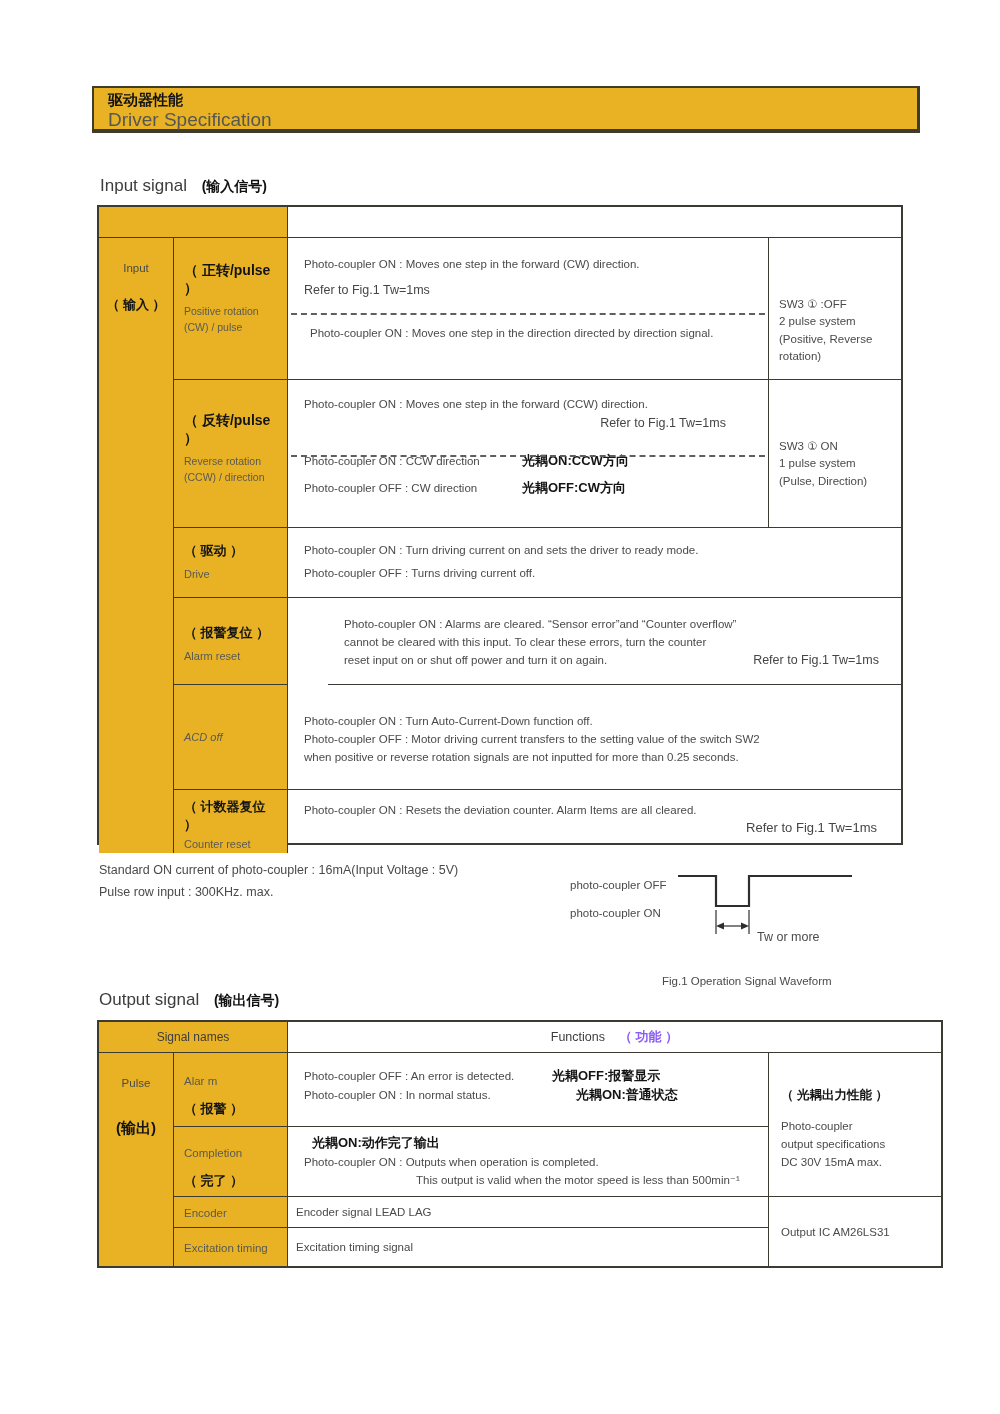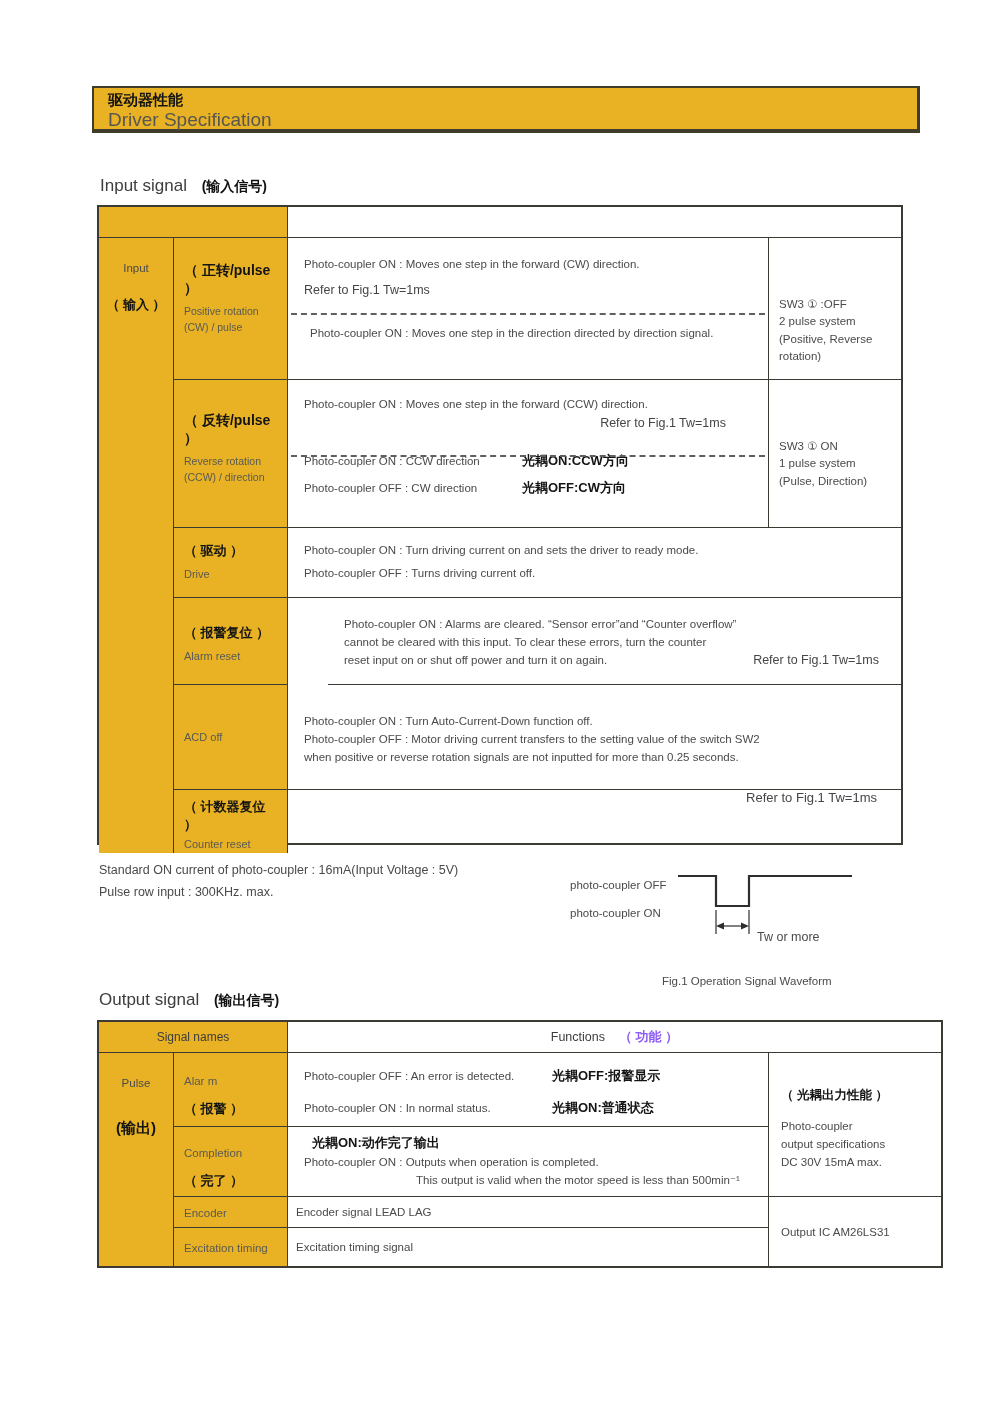--- a/index.html
+++ b/index.html
@@ -31,21 +31,21 @@
         grid-template-columns:75px 114px 481px 1fr;
         grid-template-rows:31px 74px 70px 31px 1fr;}
 
   
   .ih-left{grid-area:1/1/2/3;}  .ih-right{grid-area:1/3/2/5;}
   .i-col{grid-area:2/1/8/2;text-align:center;padding-top:24px;}
   .r1-name{grid-area:2/2/3/3;} .r1-func{grid-area:2/3/3/4;} .r1-note{grid-area:2/4/3/5;}
   .r2-name{grid-area:3/2/4/3;} .r2-func{grid-area:3/3/4/4;} .r2-note{grid-area:3/4/4/5;}
   .r3-name{grid-area:4/2/5/3;} .r3-func{grid-area:4/3/5/5;}
   .r4-name{grid-area:5/2/6/3;} .r4-func{grid-area:5/3/6/5;margin-left:40px;}
-  .r5-name{grid-area:6/2/7/3;} .r5-func{grid-area:6/3/7/5;}
+  .r5-name{grid-area:6/2/7/3;font-style:italic;} .r5-func{grid-area:6/3/7/5;}
   .r6-name{grid-area:7/2/8/3;} .r6-func{grid-area:7/3/8/5;}
 
   
   .oh-left{grid-area:1/1/2/3;display:flex;align-items:center;justify-content:center;font-size:12px;color:#3d3d3d;}
   .oh-right{grid-area:1/3/2/5;display:flex;align-items:center;justify-content:center;font-size:12.5px;color:#3d3d3d;}
   .oh-right .zh{font-weight:bold;color:#8b5cf6;font-size:13px;margin-left:14px;}
   .o-col{grid-area:2/1/6/2;text-align:center;padding-top:24px;}
   .al-name{grid-area:2/2/3/3;} .al-func{grid-area:2/3/3/4;}
   .noteA{grid-area:2/4/4/5;padding:34px 10px 0 12px;}
   .cp-name{grid-area:3/2/4/3;} .cp-func{grid-area:3/3/4/4;}
@@ -171,20 +171,21 @@
       <div class="fline" style="margin-top:28px;">Photo-coupler ON : Turn Auto-Current-Down function off.</div>
       <div class="fline">Photo-coupler OFF :  Motor driving current transfers to the setting value of the switch SW2</div>
       <div class="fline">when positive or reverse rotation signals are not inputted for more than 0.25 seconds.</div>
     </div>
 
     <div class="cell yel bb0 r6-name name-cell" style="padding-top:8px;">
       <span class="cnb" style="margin-bottom:2px;">（ 计数器复位 ）</span>
       <span class="en10" style="font-size:11px;">Counter reset</span>
     </div>
     <div class="cell br0 bb0 r6-func func">
+      <div class="fline" style="margin-top:12px;">Photo-coupler ON : Resets the deviation counter. Alarm Items are all cleared.</div>
       <div class="refer" style="text-align:right;padding-right:8px;font-size:13px;">Refer to Fig.1 Tw=1ms</div>
     </div>
   </div>
 
   <div class="std-notes">
     <div>Standard ON current of photo-coupler : 16mA(Input Voltage : 5V)</div>
     <div>Pulse row input : 300KHz. max.</div>
   </div>
 
   <div class="wf-label" style="left:570px;top:879px;">photo-coupler OFF</div>
@@ -219,21 +220,21 @@
 
     <div class="cell yel al-name name-cell" style="padding-top:20px;">
       <span class="en10" style="font-size:11.5px;margin-bottom:10px;display:block;">Alar m</span>
       <span class="cnb">（ 报警 ）</span>
     </div>
     <div class="cell al-func func">
       <div class="enzh" style="margin-top:14px;">
         <span class="en" style="width:248px;">Photo-coupler OFF : An error is detected.</span>
         <span class="cnb">光耦OFF:报警显示</span>
       </div>
-      <div class="enzh" style="margin-top:14px;">
+      <div class="enzh" style="margin-top:1px;gap:24px;">
         <span class="en" style="width:248px;">Photo-coupler ON : In normal status.</span>
         <span class="cnb">光耦ON:普通状态</span>
       </div>
     </div>
     <div class="cell br0 noteA">
       <div class="cnb" style="font-size:12.5px;">（ 光耦出力性能 ）</div>
       <div class="en" style="margin-top:14px;line-height:1.55;">Photo-coupler</div>
       <div class="en" style="line-height:1.55;">output specifications</div>
       <div class="en" style="line-height:1.55;">DC 30V 15mA max.</div>
     </div>

